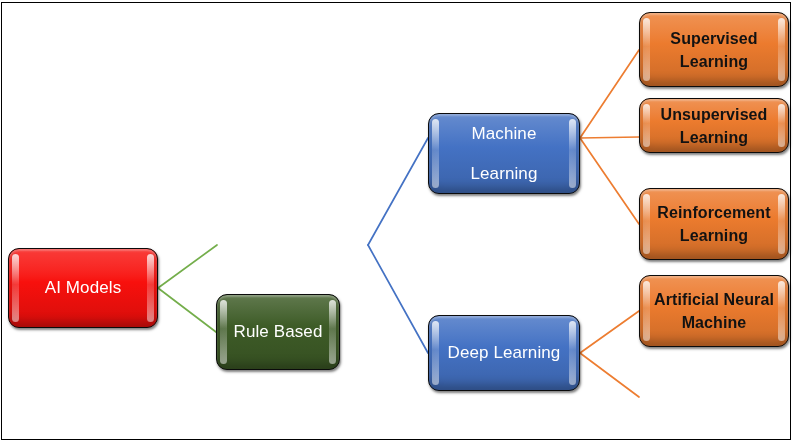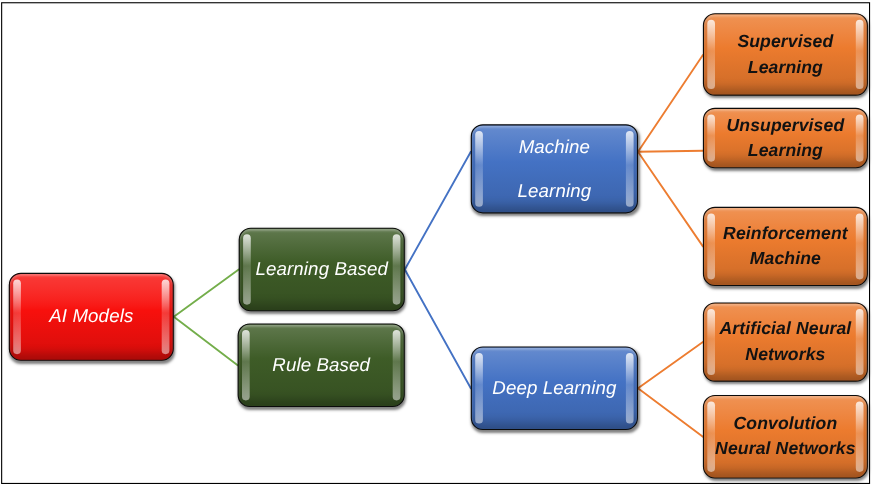--- a/index.html
+++ b/index.html
@@ -32,32 +32,32 @@
   .node::before, .node::after {
     content:""; position:absolute; top:5px; bottom:5px; width:7px; border-radius:5px;
     background: linear-gradient(to bottom,
         rgba(255,255,255,.8), rgba(255,255,255,.18) 45%, rgba(255,255,255,.5));
   }
   .node::before { left:3px; }
   .node::after  { right:3px; }
 
   .label {
     position:relative; z-index:2; white-space:pre-line; text-align:center;
-    color:#ffffff; font-size:17px; line-height:22px; letter-spacing:.1px;font-style:italic;
+    color:#ffffff; font-size:17px; line-height:22px; letter-spacing:.1px;
   }
   .dark-text .label { color:#121212; font-weight:700; font-size:16px; line-height:23px; }
 
   .fill-root   { --fill: var(--root-fill,   #F8100D); }
   .fill-branch { --fill: var(--branch-fill, #3E5C27); }
   .fill-mid    { --fill: var(--mid-fill,    #4472C4); }
   .fill-leaf   { --fill: var(--leaf-fill,   #ED7D31); }
 
   .n-ai  { left:8px;   top:248px; width:150px; height:80px; }
   .n-lb  { left:217px; top:207px; width:151px; height:76px; }
-  .n-rb  { left:216px; top:294px; width:152px; height:76px; }
+  .n-rb  { left:216px; top:294px; width:124px; height:76px; }
   .n-ml  { left:428px; top:97px;  width:152px; height:81px;margin-top:16px; }
   .n-ml .label { line-height:40px; }
   .n-dl  { left:428px; top:315px; width:152px; height:76px;align-items:center; }
   .n-sup { left:639px; top:12px;  width:150px; height:75px; }
   .n-uns { left:639px; top:98px;  width:150px; height:55px; }
   .n-rei { left:639px; top:188px; width:150px; height:72px; }
   .n-ann { left:639px; top:275px; width:150px; height:72px; }
   .n-cnn { left:639px; top:359px; width:150px; height:76px; }
 </style>
 </head>
@@ -75,23 +75,20 @@
     <line class="e-orange" x1="580" y1="138" x2="639" y2="137"></line>
     <line class="e-orange" x1="580" y1="138" x2="639" y2="224"></line>
     <line class="e-orange" x1="580" y1="353" x2="639" y2="311"></line>
     <line class="e-orange" x1="580" y1="353" x2="639" y2="397"></line>
   </svg>
 
   <div class="node fill-root n-ai">
     <span class="label">AI Models</span>
   </div>
 
-  <div class="node fill-branch n-lb">
-    <span class="label">Learning Based</span>
-  </div>
 
   <div class="node fill-branch n-rb">
     <span class="label">Rule Based</span>
   </div>
 
   <div class="node fill-mid n-ml">
     <span class="label">Machine
 Learning</span>
   </div>
 
@@ -104,25 +101,21 @@
 Learning</span>
   </div>
 
   <div class="node fill-leaf dark-text n-uns">
     <span class="label">Unsupervised
 Learning</span>
   </div>
 
   <div class="node fill-leaf dark-text n-rei">
     <span class="label">Reinforcement
-Machine</span>
+Learning</span>
   </div>
 
   <div class="node fill-leaf dark-text n-ann">
     <span class="label">Artificial Neural
-Networks</span>
+Machine</span>
   </div>
 
-  <div class="node fill-leaf dark-text n-cnn">
-    <span class="label">Convolution
-Neural Networks</span>
-  </div>
 </div>
 
 </body></html>

